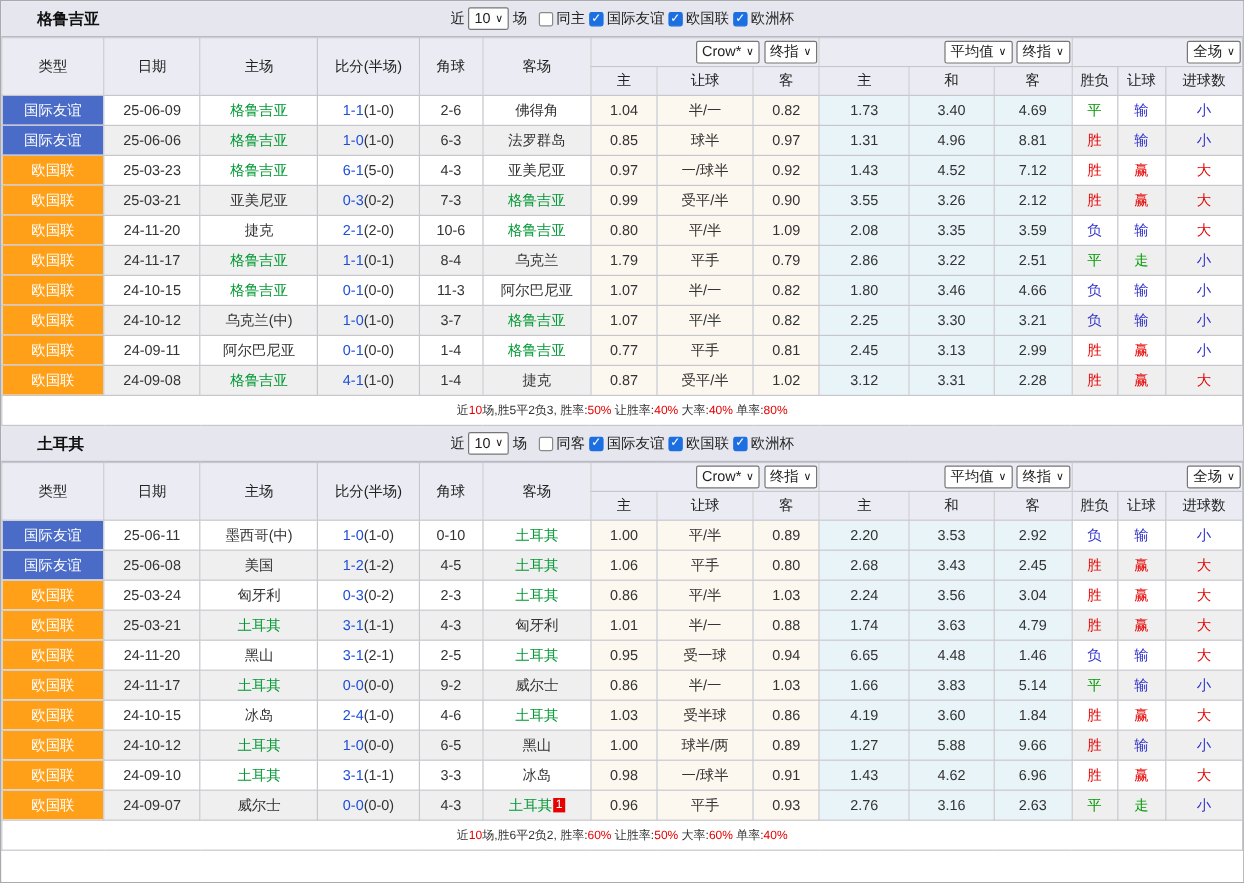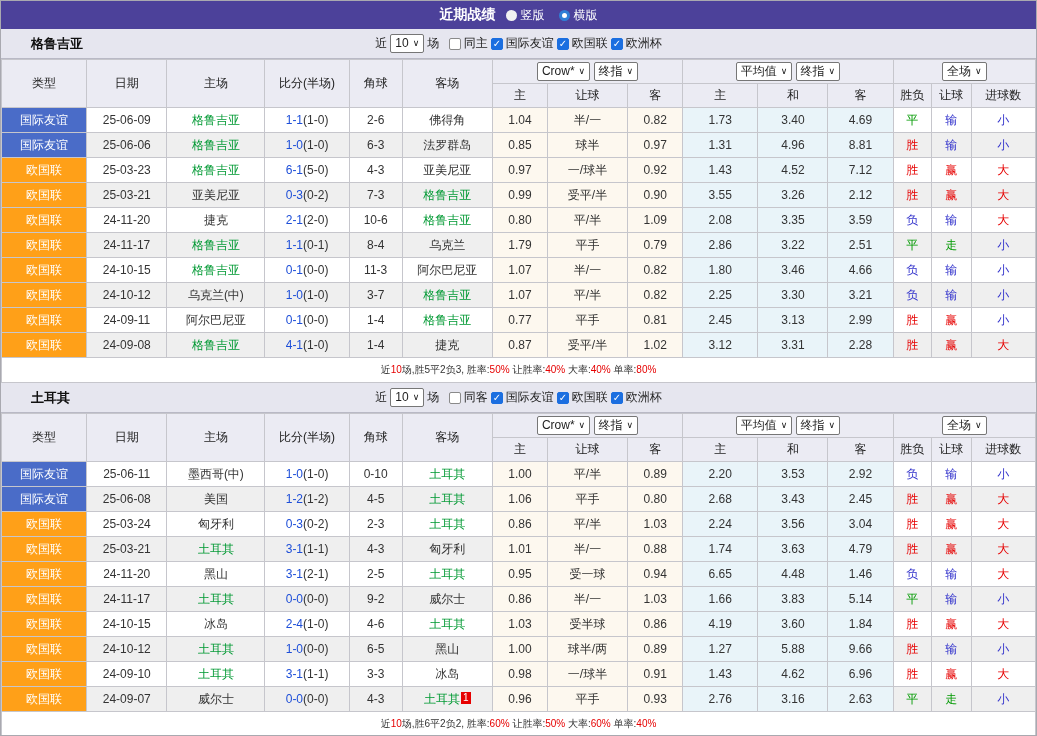--- a/index.html
+++ b/index.html
@@ -21,21 +21,21 @@
   .sel { display:inline-flex; align-items:center; gap:4px; border:1px solid #767676; border-radius:2px; background:#fff; padding:1px 4px; font-size:12px; line-height:15px; cursor:pointer; }
   .sel .caret { font-size:9px; color:#111; }
   .cb { display:inline-block; width:12px; height:12px; border:1px solid #8a8a8a; border-radius:2px; background:#fff; position:relative; vertical-align:-2px; cursor:pointer; }
   .cb.checked { background:#1c6fe0; border-color:#1c6fe0; }
   .cb.checked::after { content:"\2713"; position:absolute; left:1px; top:-1px; color:#fff; font-size:10px; font-weight:bold; }
 
   
   table { border-collapse:collapse; table-layout:fixed; width:1035px; font-size:12px; color:#333; }
   th, td { border:1px solid #c6c6cc; text-align:center; overflow:hidden; white-space:nowrap; }
   thead th { background:#ebebf3; font-weight:normal; color:#222; height:24px; }
-  thead .dd-cell { padding:1px 12px; }
+  thead .dd-cell { padding:1px 1px;text-align:right; }
   tbody td { height:25px; background:#fff; }
   tbody tr.alt td { background:#efefef; }
   td.cream, tr.alt td.cream { background:#fdf8ef;margin-left:32px; }
   td.ltblue, tr.alt td.ltblue { background:#e9f4f9; }
   .badge { display:block; width:100%; height:100%; line-height:24px; color:#fff; font-size:12px; }
   .badge.friendly { background:#4a6cc8; }
   .badge.league { background:#ffa018; }
   .c-r { color:#e60000; }
   .c-g { color:#009900; }
   .c-b { color:#3333cc; }
@@ -43,33 +43,20 @@
   .score-main { color:#1d4ed8; }
   .score-half { color:#333; }
   .sup-badge { display:inline-block; background:#e60000; color:#fff; font-size:10px; line-height:12px; padding:0 2px; margin-left:1px; vertical-align:2px; }
   td.summary-cell { height:25px; background:#fff; font-size:10px; color:#333; }
   td.summary-cell .r { color:#e60000; }
 </style>
 </head>
 <body>
 
 <div id="app">
-  <div class="title-bar">
-    <span class="title">近期战绩</span>
-    <span class="radio-group">
-      <span class="radio-opt">
-        <span class="radio"></span>
-        <span>竖版</span>
-      </span>
-      <span class="radio-opt">
-        <span class="radio ring"></span>
-        <span>横版</span>
-      </span>
-    </span>
-  </div>
   <div id="sections">
       <div class="filter-bar">
         <span class="team-name">格鲁吉亚</span>
         <span class="filter-controls"><span>近</span><span class="sel">
             <span>10</span>
             <span class="caret">∨</span>
           </span><span>场</span>&nbsp;<span class="cb"></span><span>同主</span><span class="cb checked"></span><span>国际友谊</span><span class="cb checked"></span><span>欧国联</span><span class="cb checked"></span><span>欧洲杯</span></span>
       </div>
       <table>
         <colgroup>

